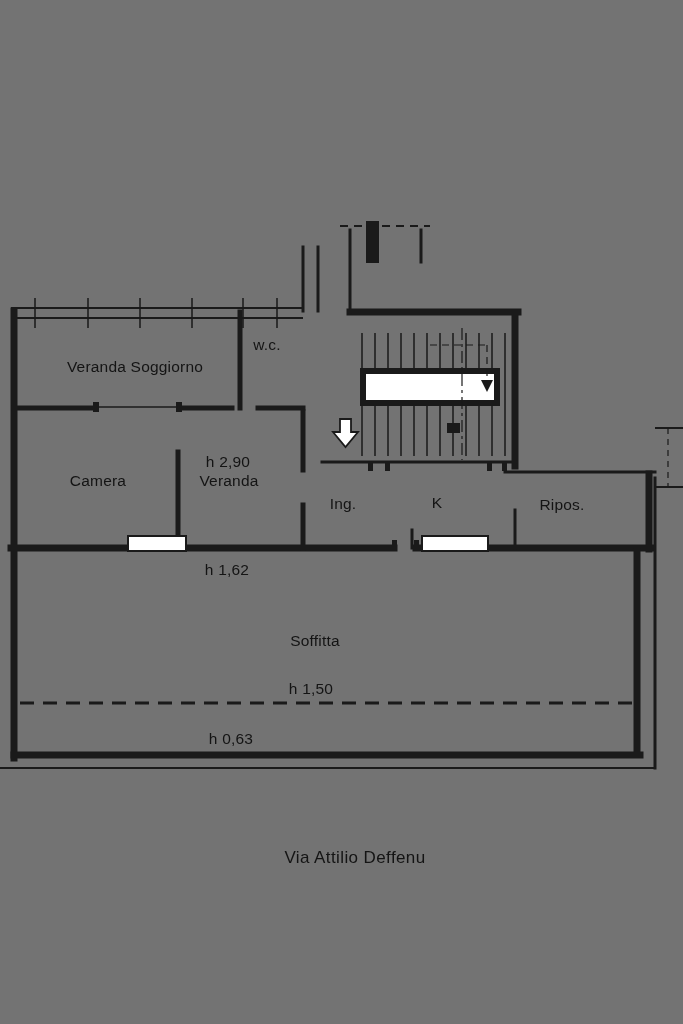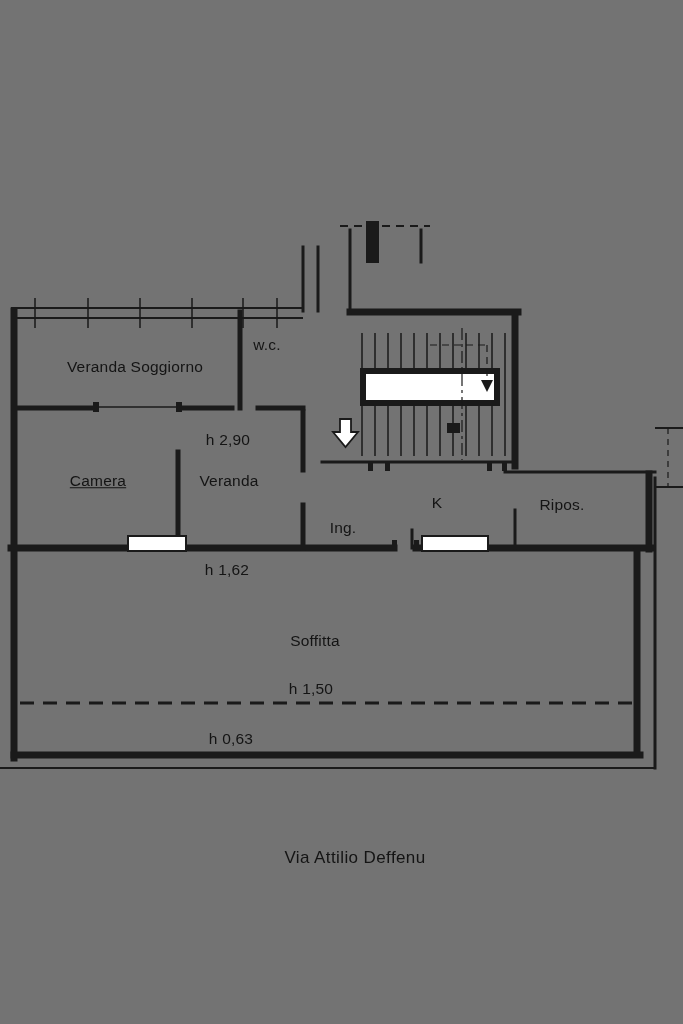--- a/index.html
+++ b/index.html
@@ -91,27 +91,27 @@
     <g fill="#ffffff" stroke="#1a1a1a" stroke-width="2">
       <rect x="128" y="536" width="58" height="15"></rect>
       <rect x="422" y="536" width="66" height="15"></rect>
     </g>
 
     <path d="M20 703 H633" stroke="#1a1a1a" stroke-width="3" fill="none" stroke-dasharray="14 9"></path>
   </svg>
 
   <div class="label" style="left:135px;top:367px;">Veranda Soggiorno</div>
   <div class="label" style="left:267px;top:345px;">w.c.</div>
-  <div class="label" style="left:98px;top:481px;text-decoration:underline;">Camera</div>
+  <div class="label" style="left:98px;top:481px;">Camera</div>
   <div class="label" style="left:229px;top:481px;">Veranda</div>
-  <div class="label" style="left:343px;top:528px;">Ing.</div>
+  <div class="label" style="left:343px;top:504px;">Ing.</div>
   <div class="label" style="left:437px;top:503px;">K</div>
   <div class="label" style="left:562px;top:505px;">Ripos.</div>
   <div class="label" style="left:315px;top:641px;">Soffitta</div>
 
-  <div class="label" style="left:228px;top:440px;">h 2,90</div>
+  <div class="label" style="left:228px;top:462px;">h 2,90</div>
   <div class="label" style="left:227px;top:570px;">h 1,62</div>
   <div class="label" style="left:311px;top:689px;">h 1,50</div>
   <div class="label" style="left:231px;top:739px;">h 0,63</div>
 
   <div class="label caption" style="left:327px;top:857px;margin-left:28px;">Via Attilio Deffenu</div>
 
 </div>
 
 </body></html>

